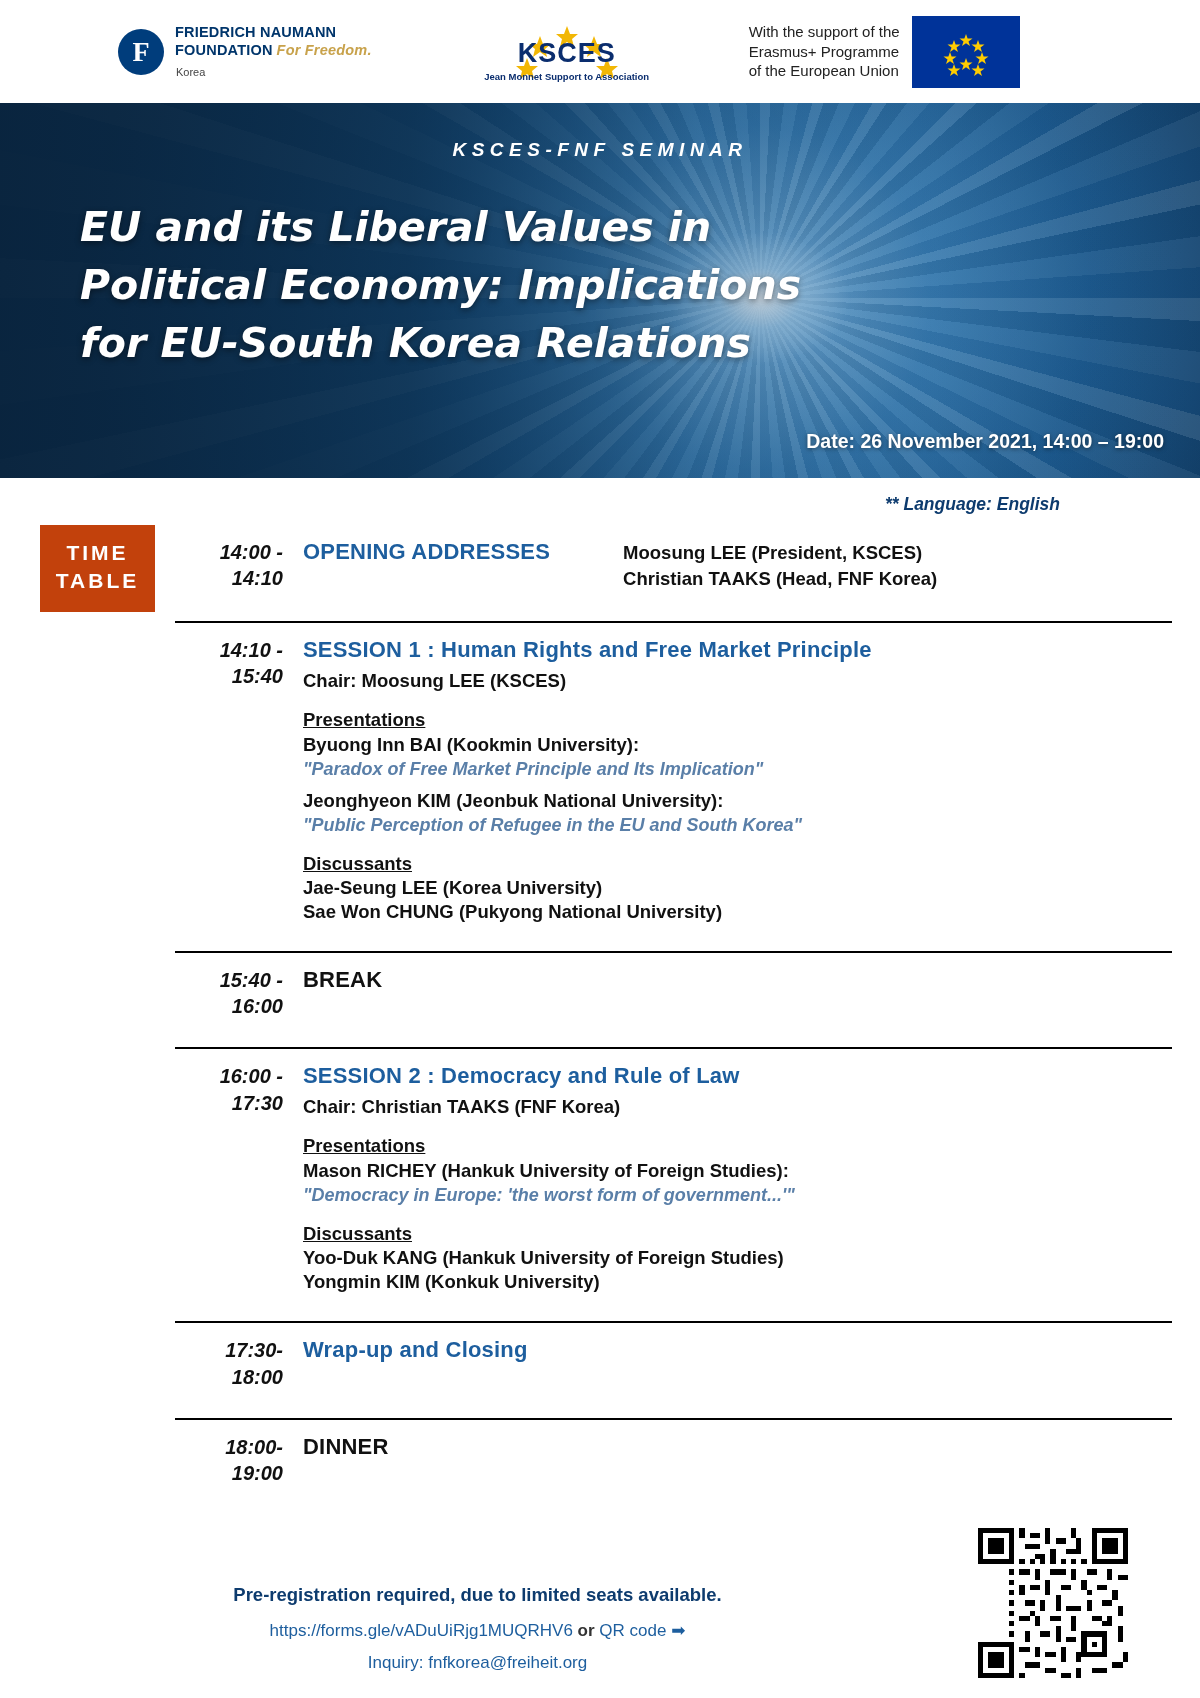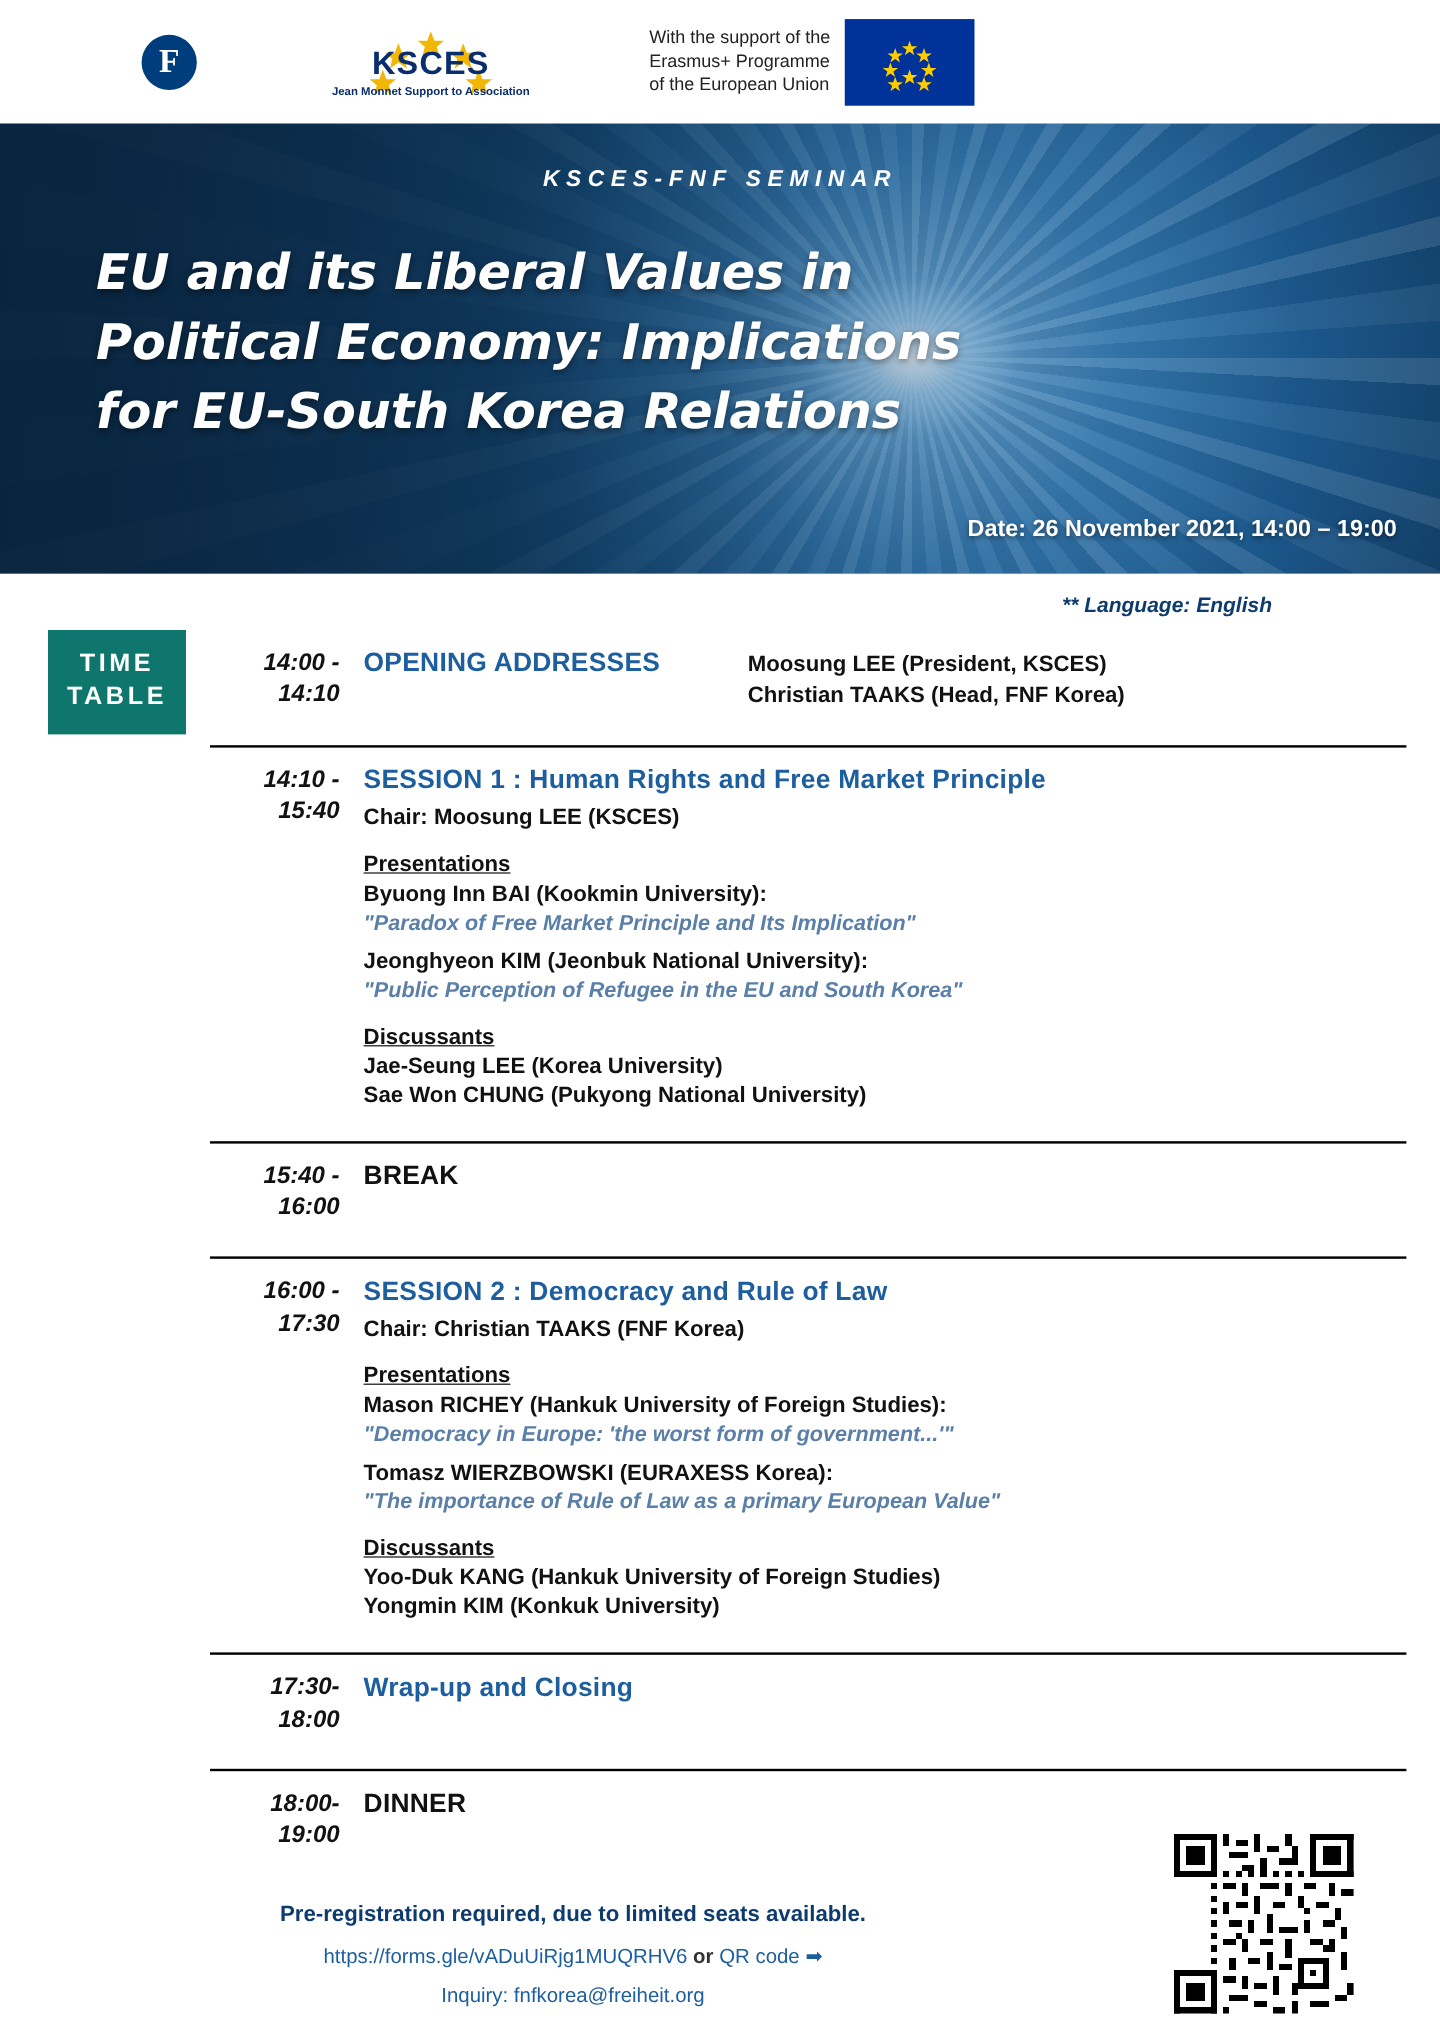--- a/index.html
+++ b/index.html
@@ -183,21 +183,21 @@
   .tt-wrap {
     position: relative;
     margin-top: 10px;
     padding-left: 40px;
   }
   .tt-badge {
     position: absolute;
     left: 40px;
     top: 0;
     width: 115px;
-    background: #0f766e;
+    background: #c2410c;
     color: #ffffff;
     text-align: center;
     padding: 14px 0 16px;
     font-size: 21px;
     font-weight: bold;
     letter-spacing: 3px;
     line-height: 1.35;
   }
   .tt-table {
     margin-left: 135px;
@@ -322,20 +322,27 @@
     margin-top: 5px;
   }
 </style>
 </head>
 <body>
 
 <div class="logo-bar">
 
   <div class="fnf-logo">
     <div class="fnf-mark">F</div>
+    <div class="fnf-text">
+      <div class="fnf-l1">FRIEDRICH NAUMANN</div>
+      <div class="fnf-l2">
+        <span>FOUNDATION</span><span class="for-freedom">For Freedom.</span>
+      </div>
+      <div class="fnf-korea">Korea</div>
+    </div>
   </div>
 
   <div class="ksces-logo">
     <svg class="ksces-stars" viewBox="0 0 200 62">
       <g fill="#f2b705">
         <polygon points="60,42 63,50 71,50 65,55 67,63 60,58 53,63 55,55 49,50 57,50"></polygon>
         <polygon points="73,20 76,28 84,28 78,33 80,41 73,36 66,41 68,33 62,28 70,28"></polygon>
         <polygon points="100,10 103,18 111,18 105,23 107,31 100,26 93,31 95,23 89,18 97,18"></polygon>
         <polygon points="127,20 130,28 138,28 132,33 134,41 127,36 120,41 122,33 116,28 124,28"></polygon>
         <polygon points="140,42 143,50 151,50 145,55 147,63 140,58 133,63 135,55 129,50 137,50"></polygon>
@@ -443,24 +450,20 @@
       <div class="tt-time">16:00 -
 17:30</div>
       <div class="tt-body">
         <div class="title-blue">SESSION 2 : Democracy and Rule of Law</div>
         <div class="chair">Chair: Christian TAAKS (FNF Korea)</div>
 
         <div class="block-label">Presentations</div>
         <div>
           <div class="pres-name">Mason RICHEY (Hankuk University of Foreign Studies):</div>
           <div class="pres-title">"Democracy in Europe: 'the worst form of government...'"</div>
-        </div>
-        <div class="pres-group">
-          <div class="pres-name">Tomasz WIERZBOWSKI (EURAXESS Korea):</div>
-          <div class="pres-title">"The importance of Rule of Law as a primary European Value"</div>
         </div>
 
         <div class="block-label">Discussants</div>
         <div class="disc-name">Yoo-Duk KANG (Hankuk University of Foreign Studies)</div>
         <div class="disc-name">Yongmin KIM (Konkuk University)</div>
       </div>
     </div>
 
     <div class="tt-row">
       <div class="tt-time">17:30-

